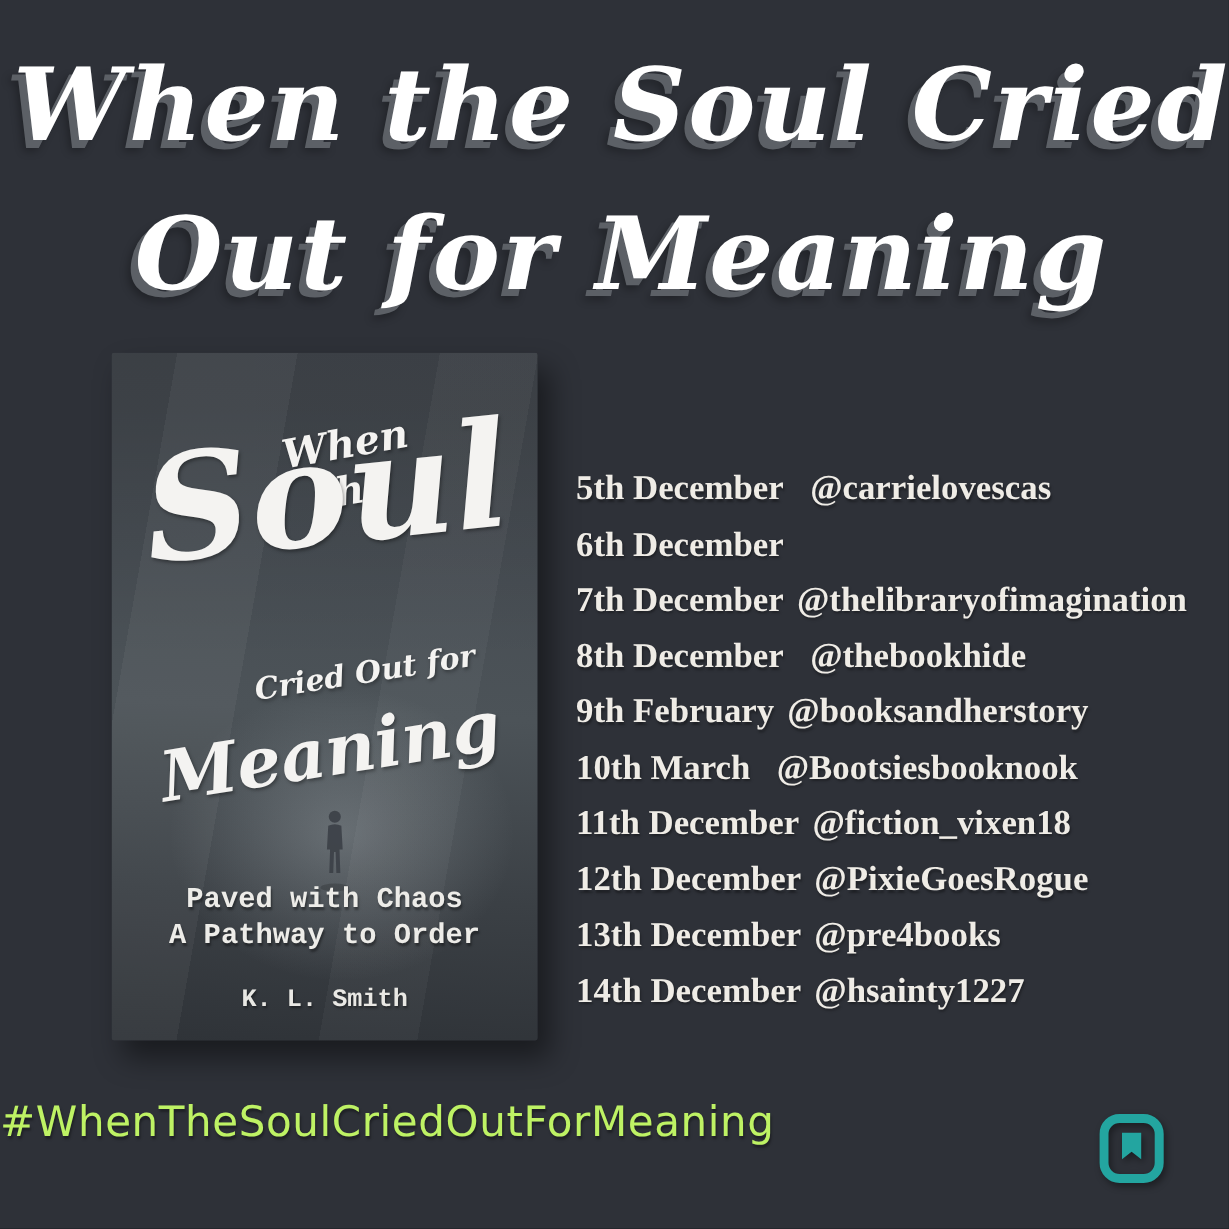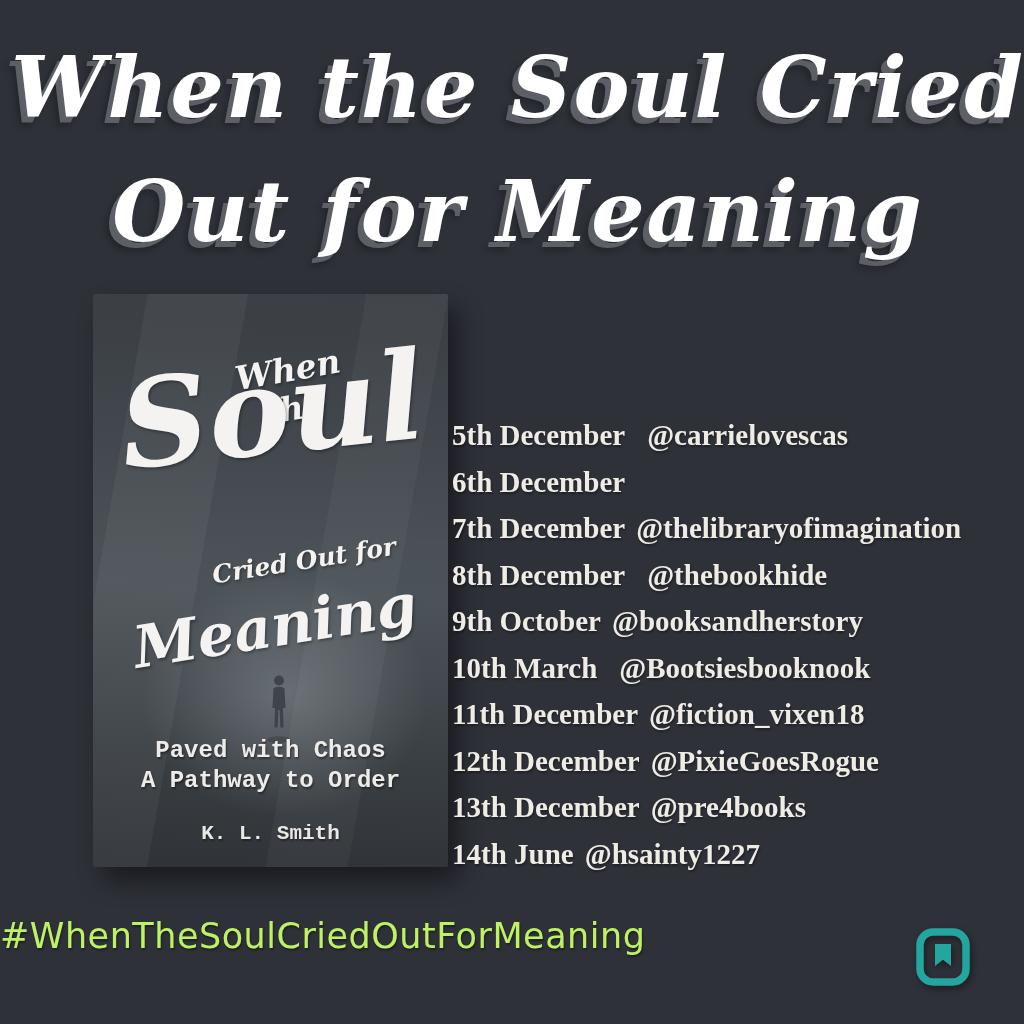--- a/index.html
+++ b/index.html
@@ -55,21 +55,21 @@
     font-size:24px;line-height:30px;color:#edece8;
     text-shadow:1px 2px 2px rgba(0,0,0,0.4);
   }
   .cover-author{
     position:absolute;left:0;right:0;top:528px;text-align:center;
     font-family:"Liberation Mono",monospace;font-weight:bold;
     font-size:21px;color:#e9e8e4;text-shadow:1px 2px 2px rgba(0,0,0,0.4);
   }
 
   
-  .schedule{position:absolute;left:452px;top:384px;margin-top:28px;}
+  .schedule{position:absolute;left:480px;top:384px;}
   .schedule-row{
     display:flex;column-gap:11px;align-items:baseline;
     height:46.5px;line-height:46.5px;
     font-family:"Liberation Serif",serif;font-weight:bold;
     font-size:29px;color:#efece6;
     text-shadow:1px 2px 2px rgba(0,0,0,0.35);
     white-space:nowrap;
   }
   .schedule-row.wide{column-gap:22px;}
 
@@ -123,41 +123,41 @@
     </div>
     <div class="schedule-row">
       <span>7th December</span>
       <span>@thelibraryofimagination</span>
     </div>
     <div class="schedule-row wide">
       <span>8th December</span>
       <span>@thebookhide</span>
     </div>
     <div class="schedule-row">
-      <span>9th October</span>
+      <span>9th February</span>
       <span>@booksandherstory</span>
     </div>
     <div class="schedule-row wide">
       <span>10th March</span>
       <span>@Bootsiesbooknook</span>
     </div>
     <div class="schedule-row">
       <span>11th December</span>
       <span>@fiction_vixen18</span>
     </div>
     <div class="schedule-row">
       <span>12th December</span>
       <span>@PixieGoesRogue</span>
     </div>
     <div class="schedule-row">
       <span>13th December</span>
       <span>@pre4books</span>
     </div>
     <div class="schedule-row">
-      <span>14th June</span>
+      <span>14th December</span>
       <span>@hsainty1227</span>
     </div>
   </div>
 
   <div class="hashtag">#WhenTheSoulCriedOutForMeaning</div>
 
   <svg class="logo" viewBox="0 0 54 58">
     <rect x="4" y="4" width="46" height="50" rx="13" fill="none" stroke-width="7.5" stroke="#23a5a0"></rect>
     <path d="M19 16 h16 v22 l-8 -6.2 l-8 6.2 z" fill="#23a5a0"></path>
   </svg>

